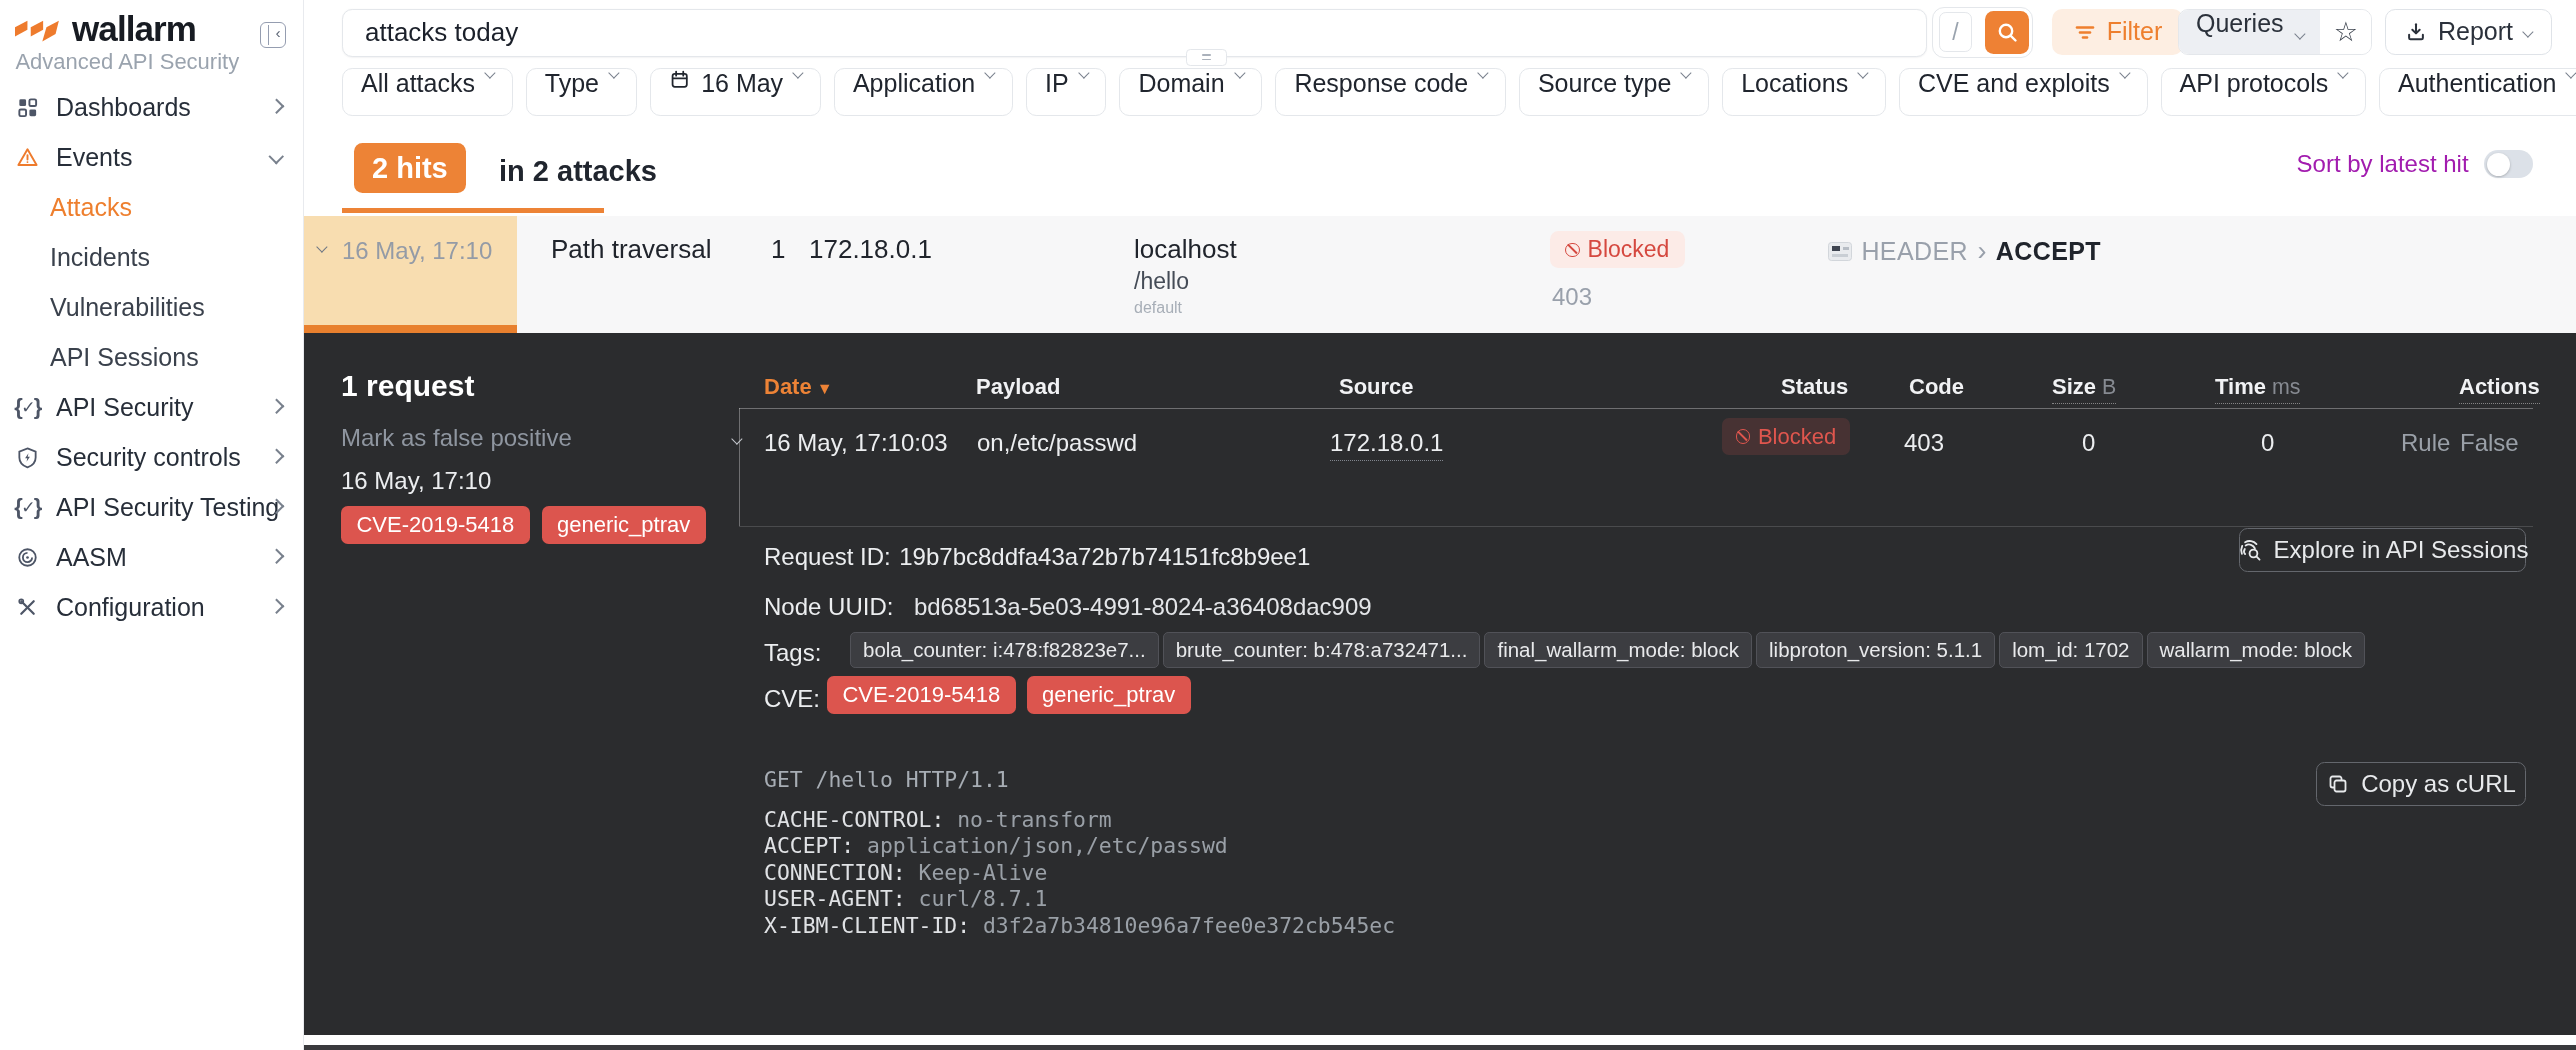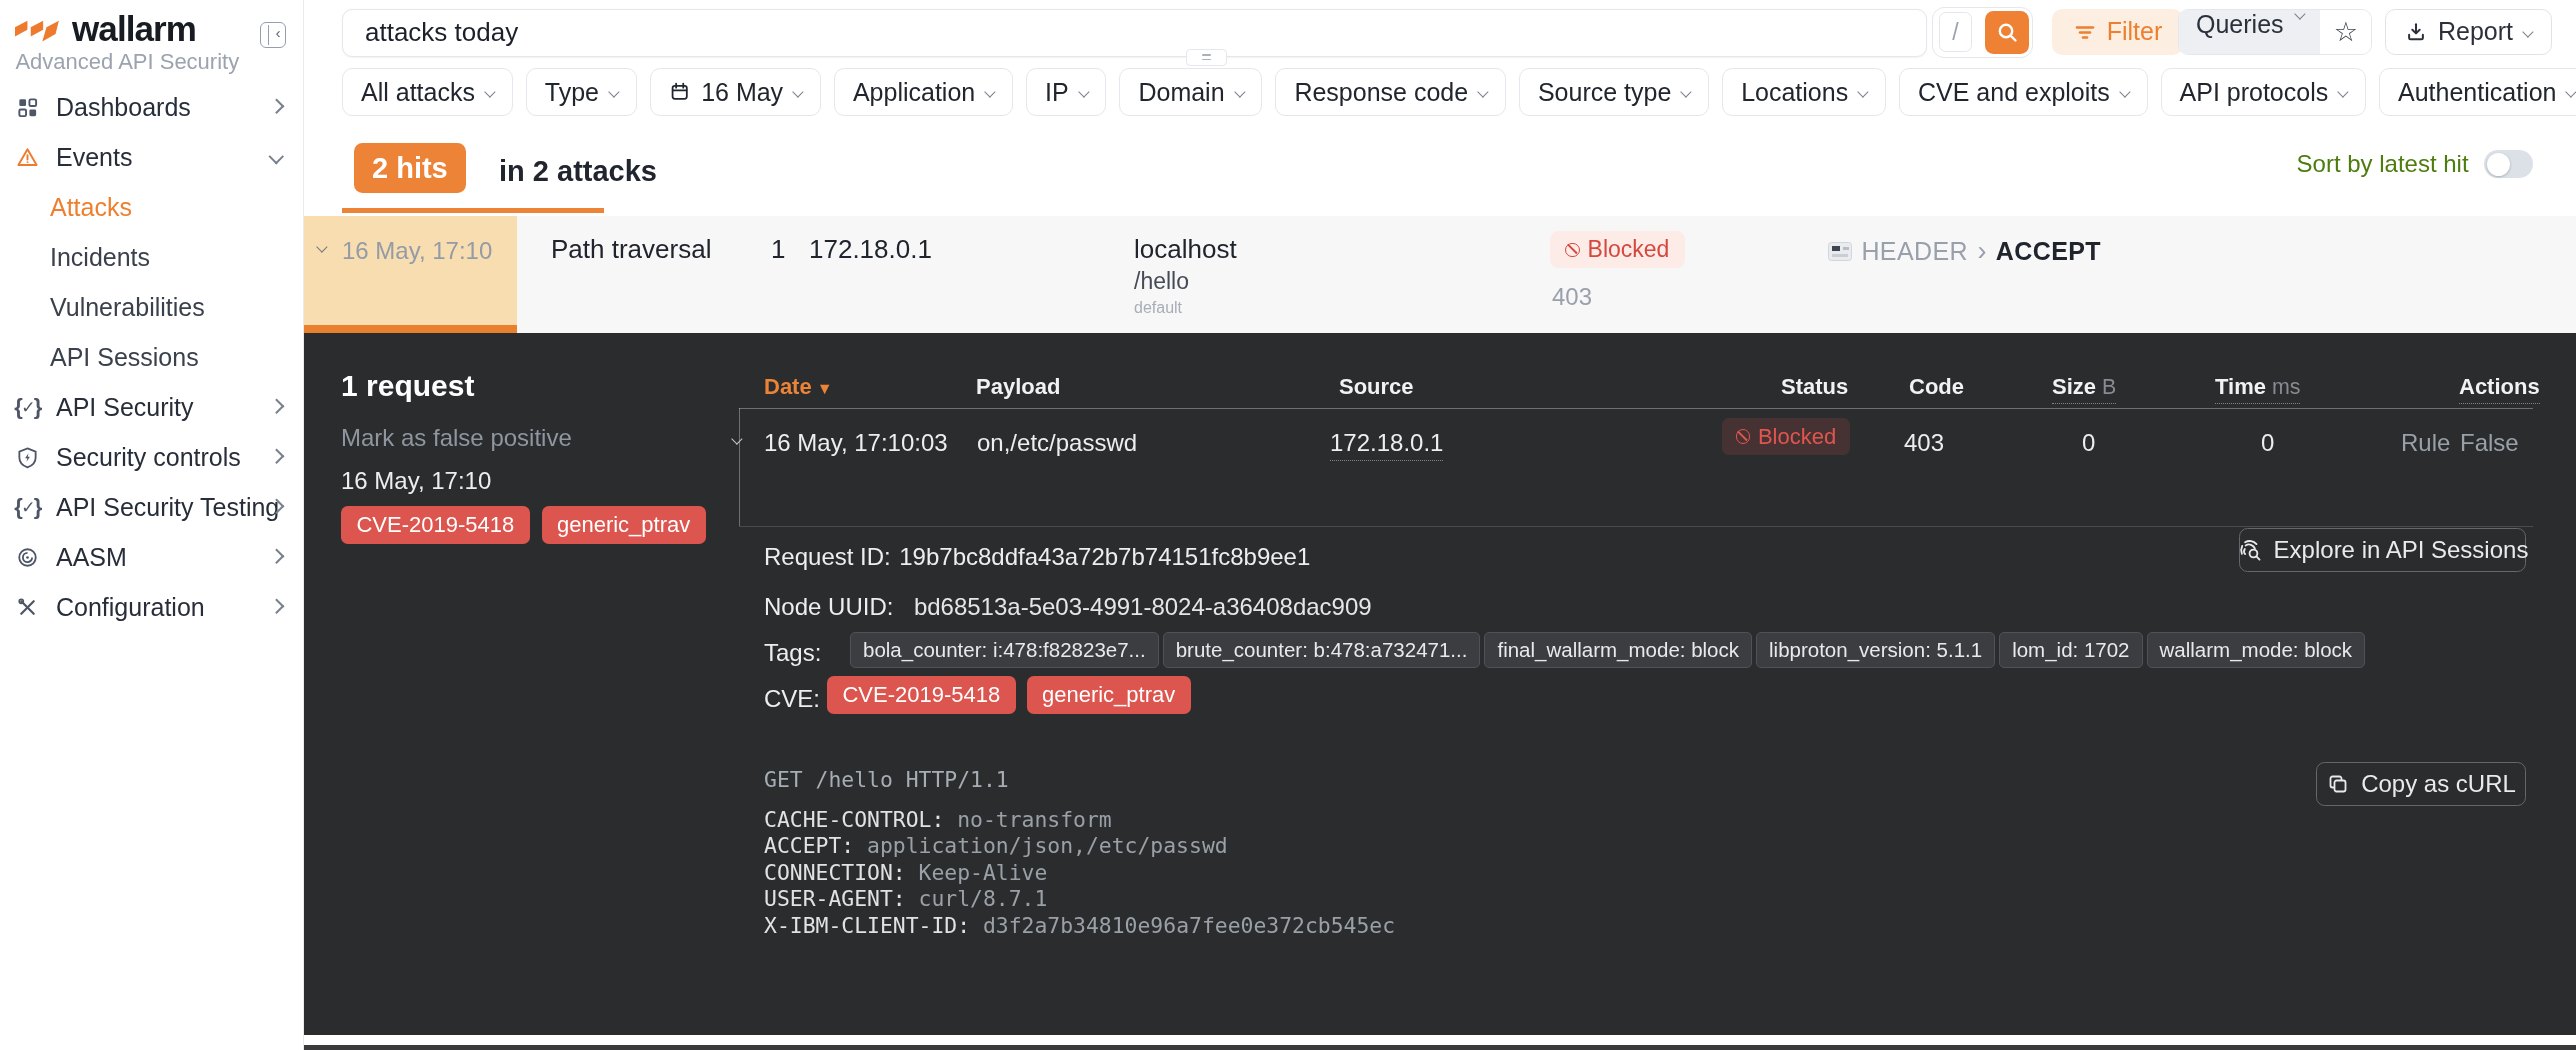--- a/index.html
+++ b/index.html
@@ -39,35 +39,35 @@
   .kbd-group{position:absolute;left:1932px;top:6.8px;width:101px;height:51px;border:0.9px solid #e4e7eb;border-radius:12px;
      display:flex;align-items:center;background:#fff;box-sizing:border-box}
   .kbd{margin-left:6px;width:31px;height:38px;border:0.9px solid #e4e7eb;border-radius:6.8px;color:#9aa3ae;font-size:23px;
      display:flex;align-items:center;justify-content:center}
   .search-btn{margin-left:auto;margin-right:3.4px;width:44px;height:43px;border-radius:8.5px;background:#ee8134;border:none;
      display:flex;align-items:center;justify-content:center;cursor:pointer}
   .filter-btn{position:absolute;left:2052px;top:8.5px;height:46px;padding:0 20.5px;border-radius:10.2px;background:#fdeee2;border:none;
      display:flex;align-items:center;gap:10.2px;font-size:25px;color:#ee7f2e;cursor:pointer;font-family:inherit}
   .queries-group{position:absolute;left:2178px;top:8.5px;height:46px;border:0.9px solid #e4e7eb;border-radius:10.2px;display:flex;
      overflow:hidden;box-sizing:border-box;background:#fff}
-  .queries-part{display:flex;align-items:flex-start;gap:12px;padding:0 17px;background:#edeff3;font-size:25px;color:#2b313b;cursor:pointer}
+  .queries-part{display:flex;align-items:flex-end;gap:12px;padding:16px 17px;background:#edeff3;font-size:25px;color:#2b313b;cursor:pointer}
   .star-part{width:51px;display:flex;align-items:center;justify-content:center;font-size:27px;color:#3c434e;cursor:pointer;background:#fff;border:none}
   .report-btn{position:absolute;left:2385px;top:8.5px;height:46px;padding:0 19px;border:0.9px solid #dfe3e8;border-radius:10.2px;background:#fff;
      display:flex;align-items:center;gap:11px;font-size:25px;color:#2b313b;cursor:pointer;font-family:inherit}
   
   .filters{position:absolute;left:342px;top:68px;display:flex;gap:13px}
-  .chip{height:48px;box-sizing:border-box;border:0.9px solid #e4e7eb;border-radius:10.2px;background:#fff;display:flex;align-items:center;
+  .chip{height:48px;box-sizing:border-box;border:0.9px solid #e4e7eb;border-radius:10.2px;background:#fff;display:flex;align-items:flex-start;
      gap:11px;padding:0 18px;font-size:25px;color:#20252e;cursor:pointer;white-space:nowrap;flex-shrink:0;font-family:inherit}
   
   .hits-badge{position:absolute;left:354px;top:143px;height:50px;padding:0 18px;background:#ed8336;border-radius:8.5px;color:#fff;
      font-size:29px;font-weight:700;display:flex;align-items:center}
   .in-attacks{position:absolute;left:499px;top:155px;font-size:29px;font-weight:600;color:#20252e}
   .tab-line{position:absolute;left:342px;top:208px;width:262px;height:5.1px;background:#ed8336}
   .sort-wrap{position:absolute;right:43px;top:150px;display:flex;align-items:center;gap:15.4px}
-  .sort-lbl{font-size:24px;color:#4d7c0f}
+  .sort-lbl{font-size:24px;color:#a21caf}
   .toggle{width:49px;height:28px;border-radius:14.5px;background:#dce1e8;position:relative;cursor:pointer}
   .toggle i{position:absolute;left:2.6px;top:2.6px;width:23px;height:23px;border-radius:50%;background:#fff;box-shadow:0 0.9px 2.6px rgba(0,0,0,.25)}
   
   .attack-strip{position:absolute;left:303px;top:216px;width:2273px;height:117px;background:#f7f7f8;cursor:pointer}
   .date-cell{position:absolute;left:0;top:0;width:214px;height:117px;background:#f8ddb0}
   .date-cell:after{content:"";position:absolute;left:0;bottom:0;width:100%;height:8.5px;background:#e8802e}
   .date-cell .chev{position:absolute;left:14.5px;top:27px;border-color:#6e7683}
   .date-txt{position:absolute;left:39px;top:21.4px;font-size:24px;color:#93713f;color:#949ba6;white-space:nowrap}
   .a-type{position:absolute;left:248px;top:18px;font-size:26px;color:#20242c}
   .a-count{position:absolute;left:468px;top:18px;font-size:26px;color:#20242c}

